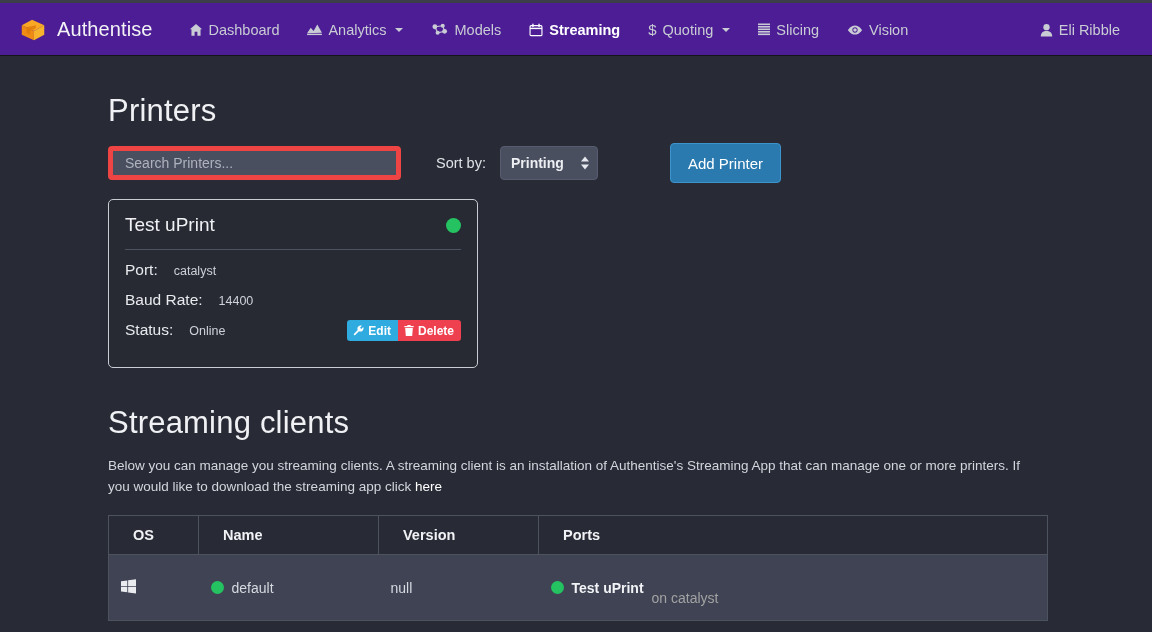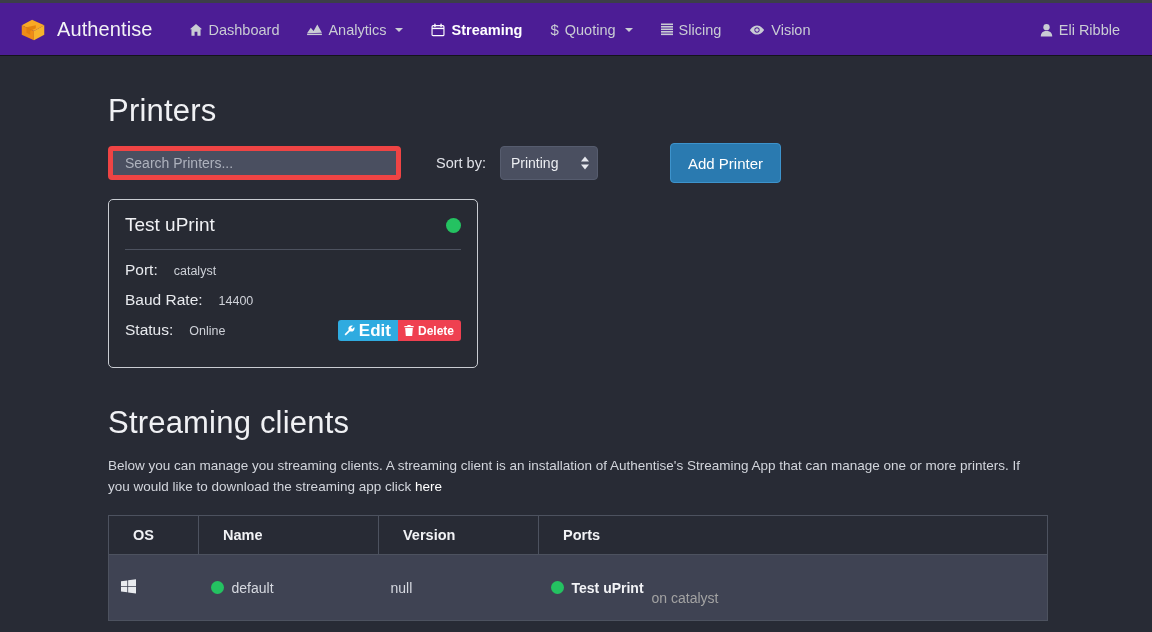--- a/index.html
+++ b/index.html
@@ -124,20 +124,21 @@
     background: #4a4f60;
     border: 1px solid #565c6e;
     border-radius: 4px;
     color: #eceef2;
     font-size: 14px;
     font-family: "Liberation Sans", sans-serif;
     padding: 0 10px;
     display: flex;
     align-items: center;
     cursor: pointer;
+    font-weight: bold;
   }
   .select-arrows {
     position: absolute;
     right: 9px; top: 50%;
     transform: translateY(-50%);
     display: flex;
     flex-direction: column;
     gap: 3px;
     pointer-events: none;
   }
@@ -197,21 +198,21 @@
   .card-actions {
     position: absolute;
     right: 0;
     bottom: -2px;
     display: flex;
   }
   .btn-edit {
     background: #2fabe0;
     height: 21px;
     padding: 0 7px 0 6px;
-    font-size: 17px;
+    font-size: 12px;
     font-weight: bold;
     border-radius: 3px 0 0 3px;
     display: flex;
     align-items: center;
     gap: 4px;
     border: none;
     color: #fff;
     cursor: pointer;
     font-family: "Liberation Sans", sans-serif;
   }
@@ -319,20 +320,32 @@
       <span class="ic">
         <svg width="15" height="13" viewBox="0 0 16 14" fill="#c9ccd4">
           <path d="M0 13 L16 13 L16 11.5 L0 11.5 Z"></path>
           <path d="M0 11 L4 5 L7 8.5 L11 1.5 L16 10.5 Z"></path>
         </svg>
       </span>
       <span>Analytics</span>
       <span class="caret"></span>
     </div>
 
+    <div class="nav-item">
+      <span class="ic">
+        <svg width="17" height="13" viewBox="0 0 18 14" fill="none" stroke="#c9ccd4" stroke-width="1.2">
+          <circle cx="4" cy="4" r="2.6" fill="#c9ccd4" stroke="none"></circle>
+          <circle cx="12.5" cy="3" r="2.2" fill="#c9ccd4" stroke="none"></circle>
+          <circle cx="14.5" cy="9" r="2.6" fill="#c9ccd4" stroke="none"></circle>
+          <circle cx="7" cy="10.5" r="2.2" fill="#c9ccd4" stroke="none"></circle>
+          <path d="M4 4 L12.5 3 M4 4 L7 10.5 M12.5 3 L14.5 9 M7 10.5 L14.5 9"></path>
+        </svg>
+      </span>
+      <span>Models</span>
+    </div>
 
     <div class="nav-item active">
       <span class="ic">
         <svg width="14" height="14" viewBox="0 0 16 16" fill="none" stroke="#ffffff" stroke-width="1.3">
           <rect x="1.2" y="3" width="13.6" height="11.5" rx="1.2"></rect>
           <path d="M1.2 6.2 L14.8 6.2" stroke-width="1.6"></path>
           <path d="M4.5 1.3 L4.5 4 M11.5 1.3 L11.5 4" stroke-width="1.6" stroke-linecap="round"></path>
         </svg>
       </span>
       <span>Streaming</span>

